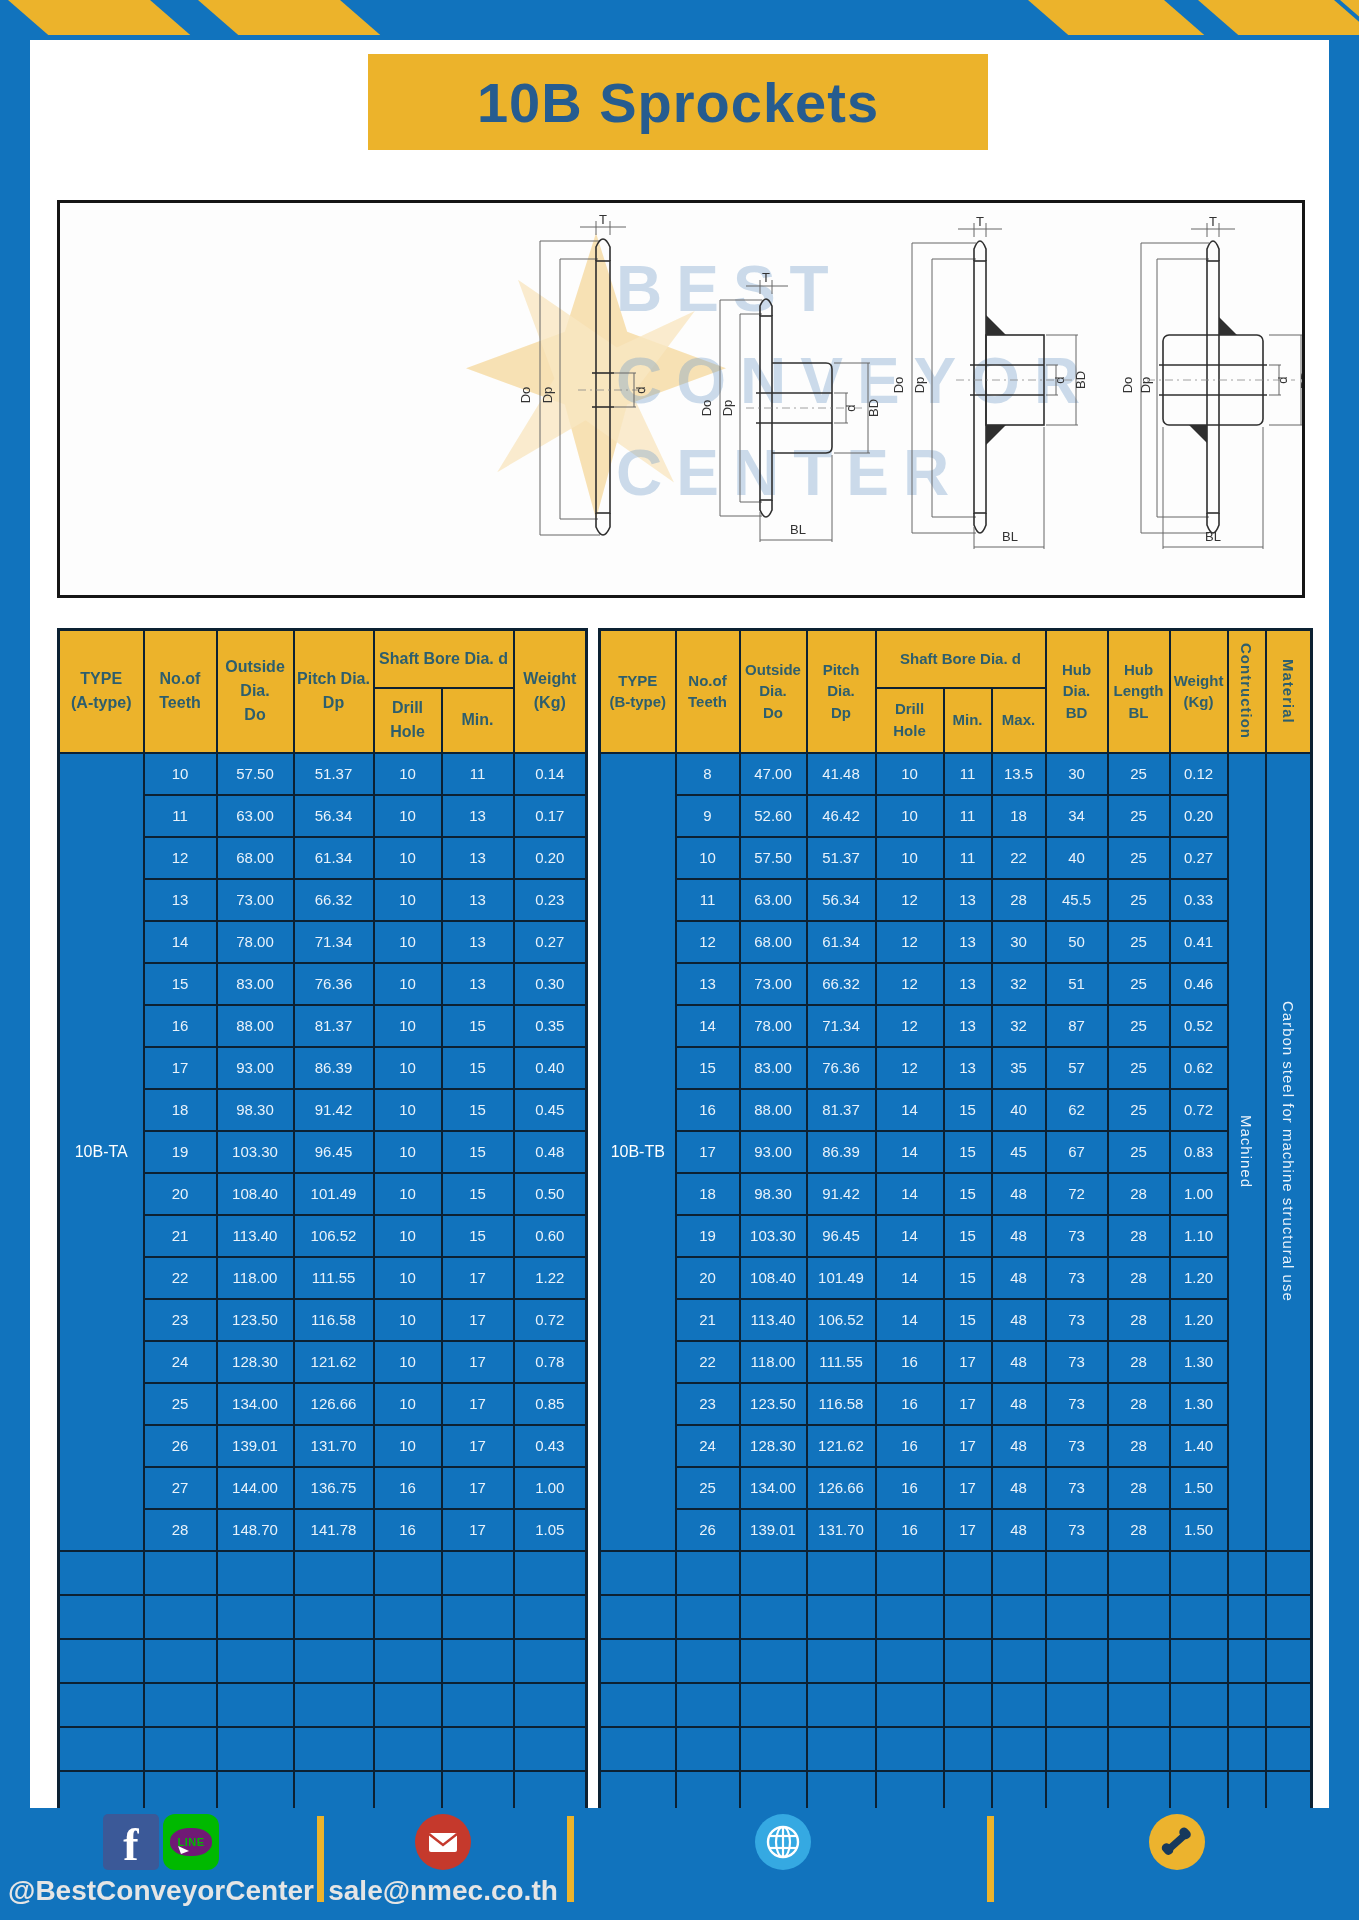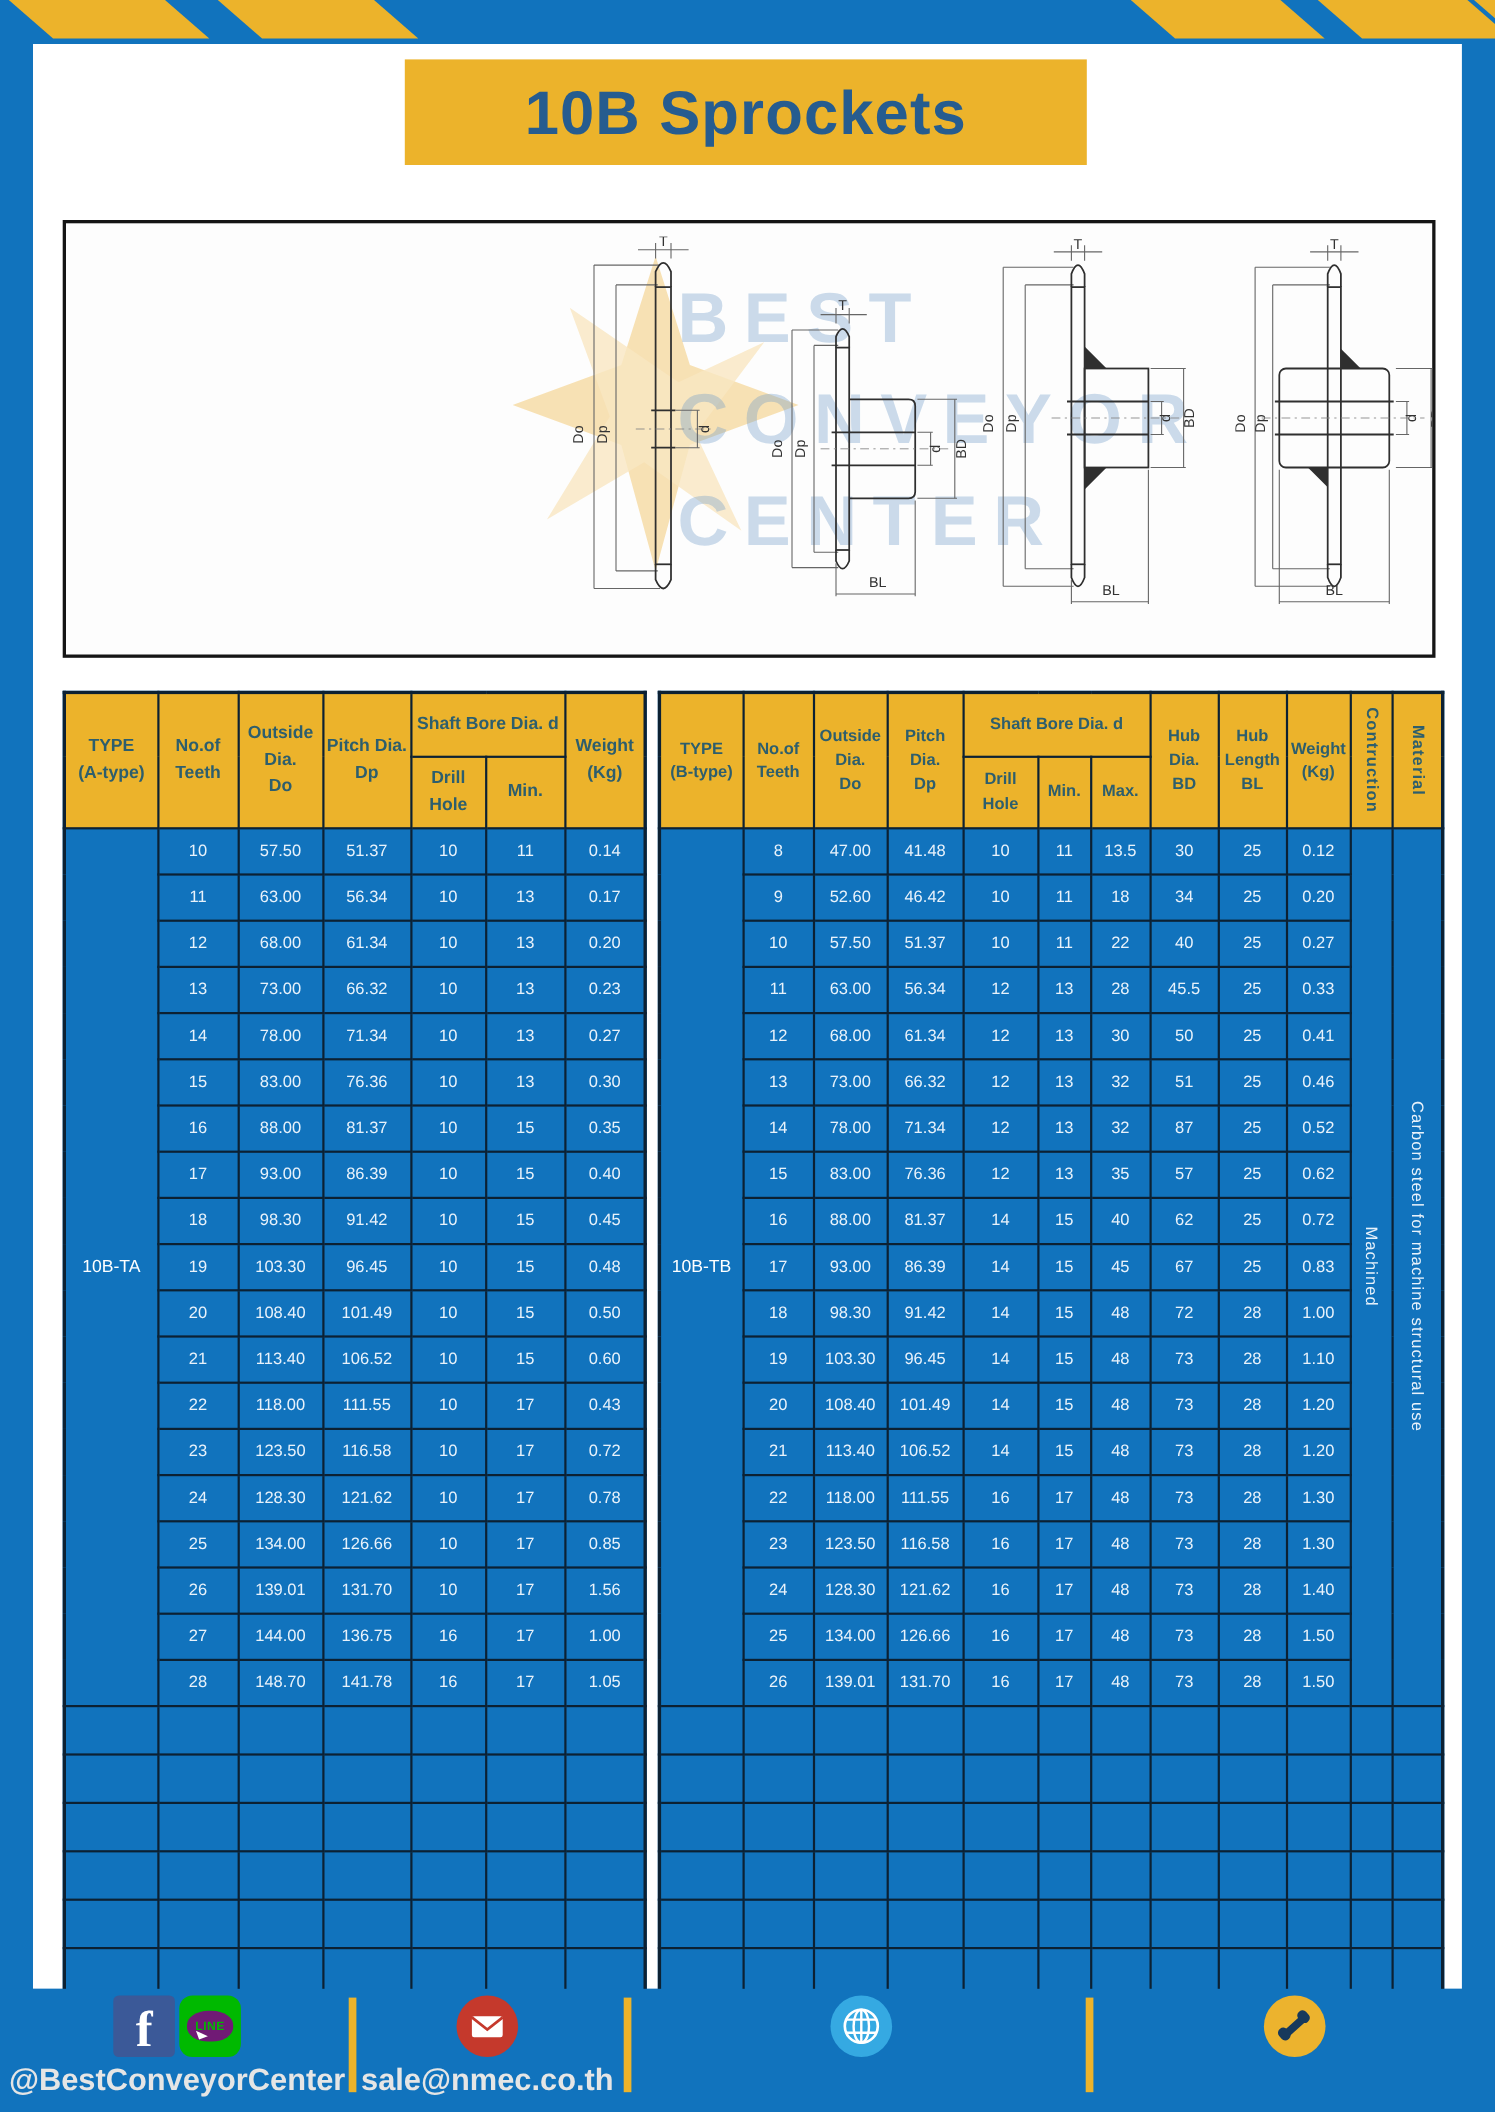--- a/index.html
+++ b/index.html
@@ -346,21 +346,21 @@
           <td>10</td>
           <td>15</td>
           <td>0.60</td>
         </tr>
         <tr>
           <td>22</td>
           <td>118.00</td>
           <td>111.55</td>
           <td>10</td>
           <td>17</td>
-          <td>0.43</td>
+          <td>1.22</td>
         </tr>
         <tr>
           <td>23</td>
           <td>123.50</td>
           <td>116.58</td>
           <td>10</td>
           <td>17</td>
           <td>0.72</td>
         </tr>
         <tr>
@@ -378,21 +378,21 @@
           <td>10</td>
           <td>17</td>
           <td>0.85</td>
         </tr>
         <tr>
           <td>26</td>
           <td>139.01</td>
           <td>131.70</td>
           <td>10</td>
           <td>17</td>
-          <td>1.56</td>
+          <td>0.43</td>
         </tr>
         <tr>
           <td>27</td>
           <td>144.00</td>
           <td>136.75</td>
           <td>16</td>
           <td>17</td>
           <td>1.00</td>
         </tr>
         <tr>

